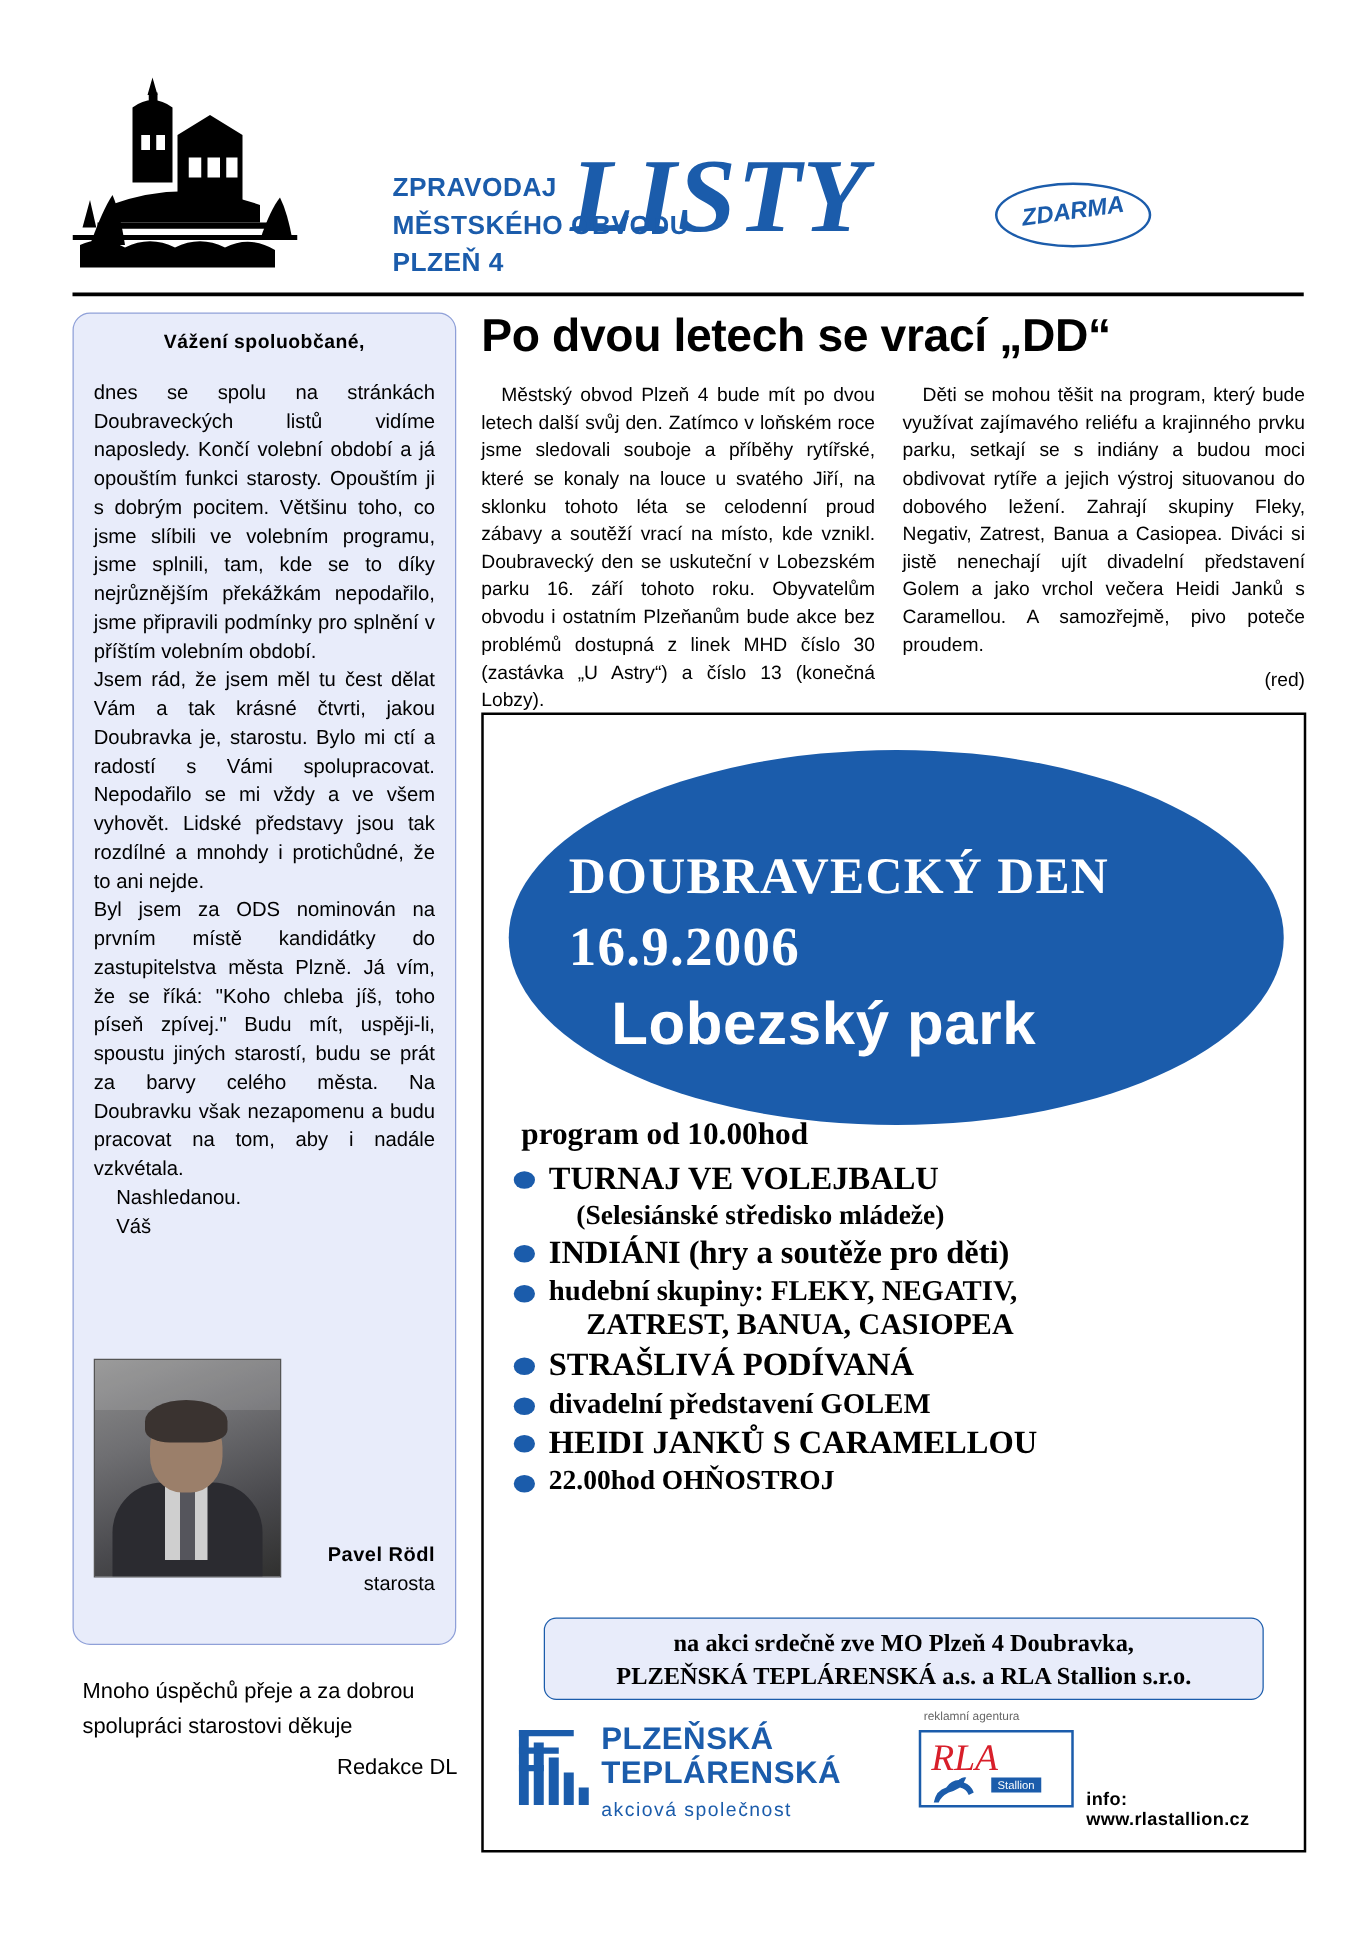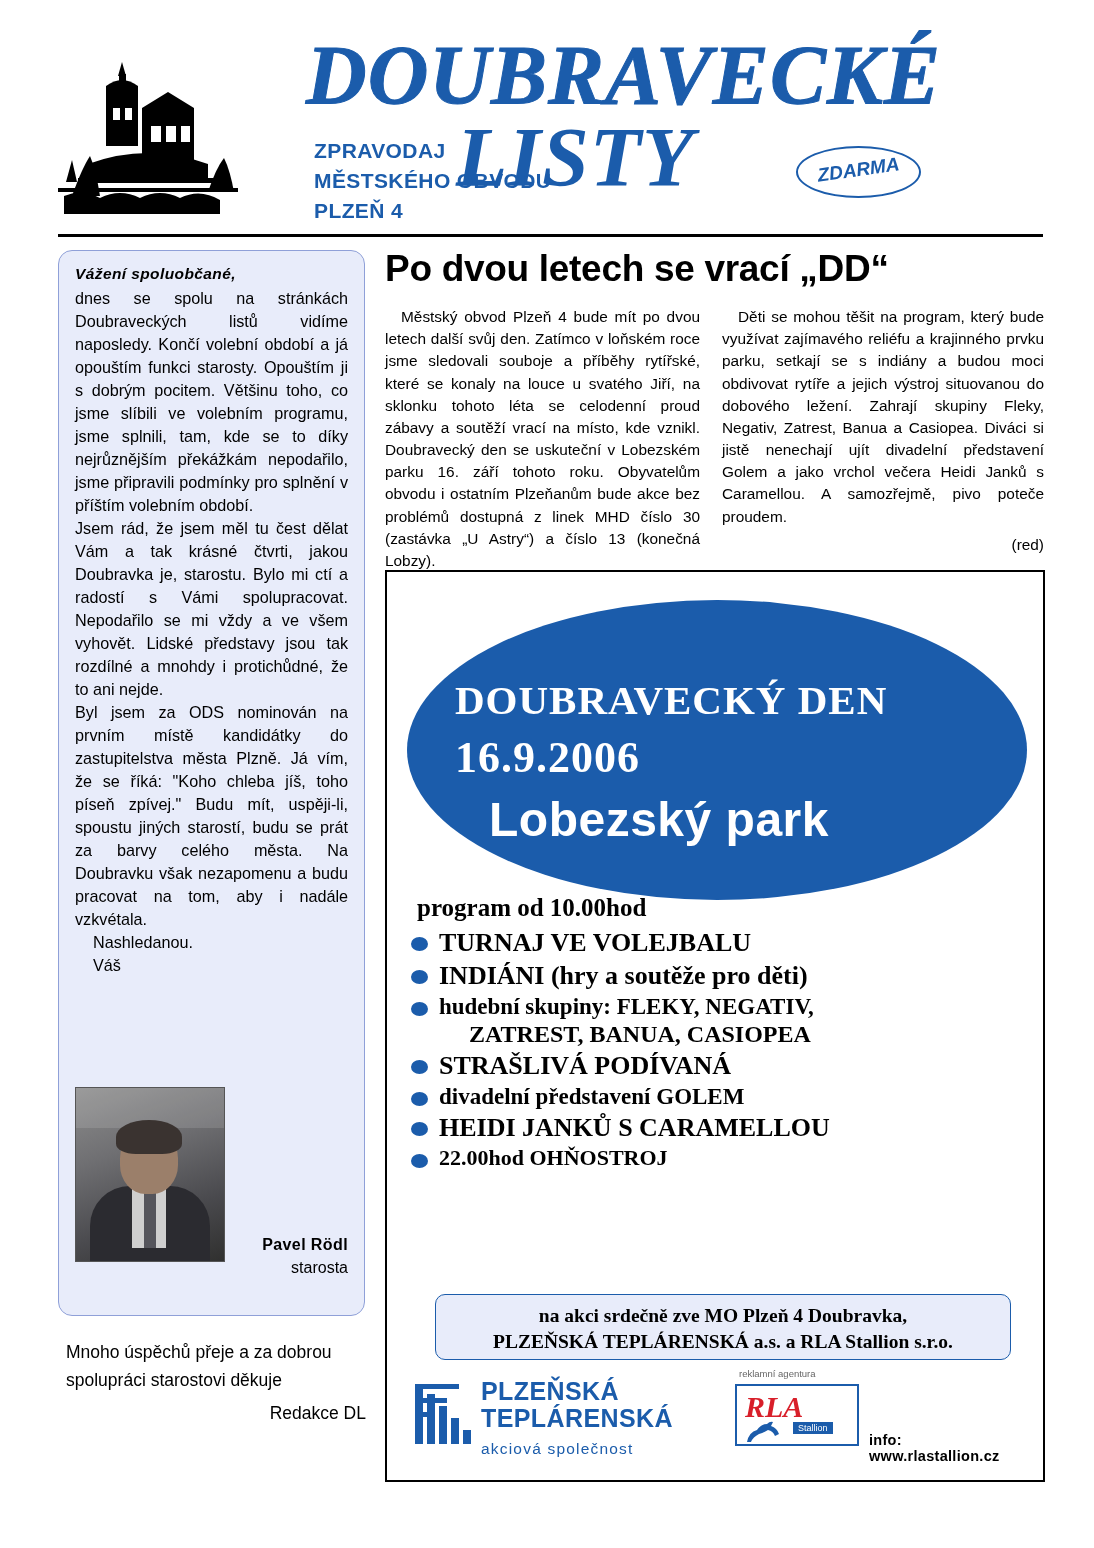--- a/index.html
+++ b/index.html
@@ -110,26 +110,25 @@
   .editorial-box {
     position: absolute;
     left: 58px; top: 250px;
     width: 307px; height: 1066px;
     background: #e8ecfa;
     border: 1px solid #8fa0d8;
     border-radius: 14px;
     padding: 14px 16px 10px 16px;
   }
   .editorial-greeting {
-    text-align: left;
+    text-align: center;
     font-size: 15.5px;
     font-weight: bold;
-    font-style: italic;
     letter-spacing: 0.4px;
-    margin-bottom: 4px;
+    margin-bottom: 20px;
   }
   .editorial-body p {
     margin: 0;
     font-size: 16.2px;
     line-height: 1.42;
     text-align: justify;
     text-justify: inter-word;
     hyphens: manual;
   }
   .editorial-body p.indent { text-indent: 18px; }
@@ -349,21 +348,21 @@
     width: 290px; height: 94px;
   }
   .rla-box {
     position: absolute; left: 0; top: 14px;
     width: 124px; height: 62px;
     border: 2px solid #1b5cab; background: #fff;
   }
   .rla-word {
     position: absolute; left: 8px; top: 4px;
     font-family: "Liberation Serif", serif;
-    font-weight: bold; font-style: italic; font-size: 30px; color: #d81f2a;
+    font-weight: normal; font-style: italic; font-size: 30px; color: #d81f2a;
   }
   .rla-stallion {
     position: absolute; left: 56px; top: 36px;
     font-size: 9px; color: #fff; background: #1b5cab; padding: 1px 5px;
   }
   .rla-agency {
     position: absolute; left: 4px; top: -2px;
     font-size: 9.5px; color: #666;
   }
   .rla-horse {
@@ -402,21 +401,20 @@
           <path d="M150 146 q8 -24 16 -34 q6 12 10 34 z"></path>
           <path d="M8 136 l6 -22 5 22 z"></path>
           <rect x="20" y="132" width="140" height="5"></rect>
           <path d="M0 142 h180 v4 H0 z"></path>
           <path d="M6 150 q18 -8 36 2 q20 -10 40 0 q20 -10 40 0 q20 -10 40 2 l0 14 -156 0 z"></path>
         </g>
       </svg>
     </div>
 
     <div class="title-block">
-      <div class="title-main">DOUBRAVECKÉ</div>
       <div class="title-sub">LISTY</div>
 
       <div class="subtitle-lines">
         <div>ZPRAVODAJ</div>
         <div>MĚSTSKÉHO OBVODU</div>
         <div>PLZEŇ 4</div>
       </div>
 
       <div class="zdarma">
         <div class="zdarma-ellipse"></div>
@@ -477,20 +475,21 @@
       <div class="l3">Lobezský park</div>
     </div>
 
     <div class="program-head">program od 10.00hod</div>
 
     <div class="prog-list">
 
       <div class="prog-item s26">
         <span class="bullet"></span>
         <span>TURNAJ VE VOLEJBALU</span>
+        <span class="sub">(Selesiánské středisko mládeže)</span>
       </div>
 
 
       <div class="prog-item s26">
         <span class="bullet"></span>
         <span>INDIÁNI (hry a soutěže pro děti)</span>
       </div>
 
       <div class="prog-item s23">
         <span class="bullet"></span>

